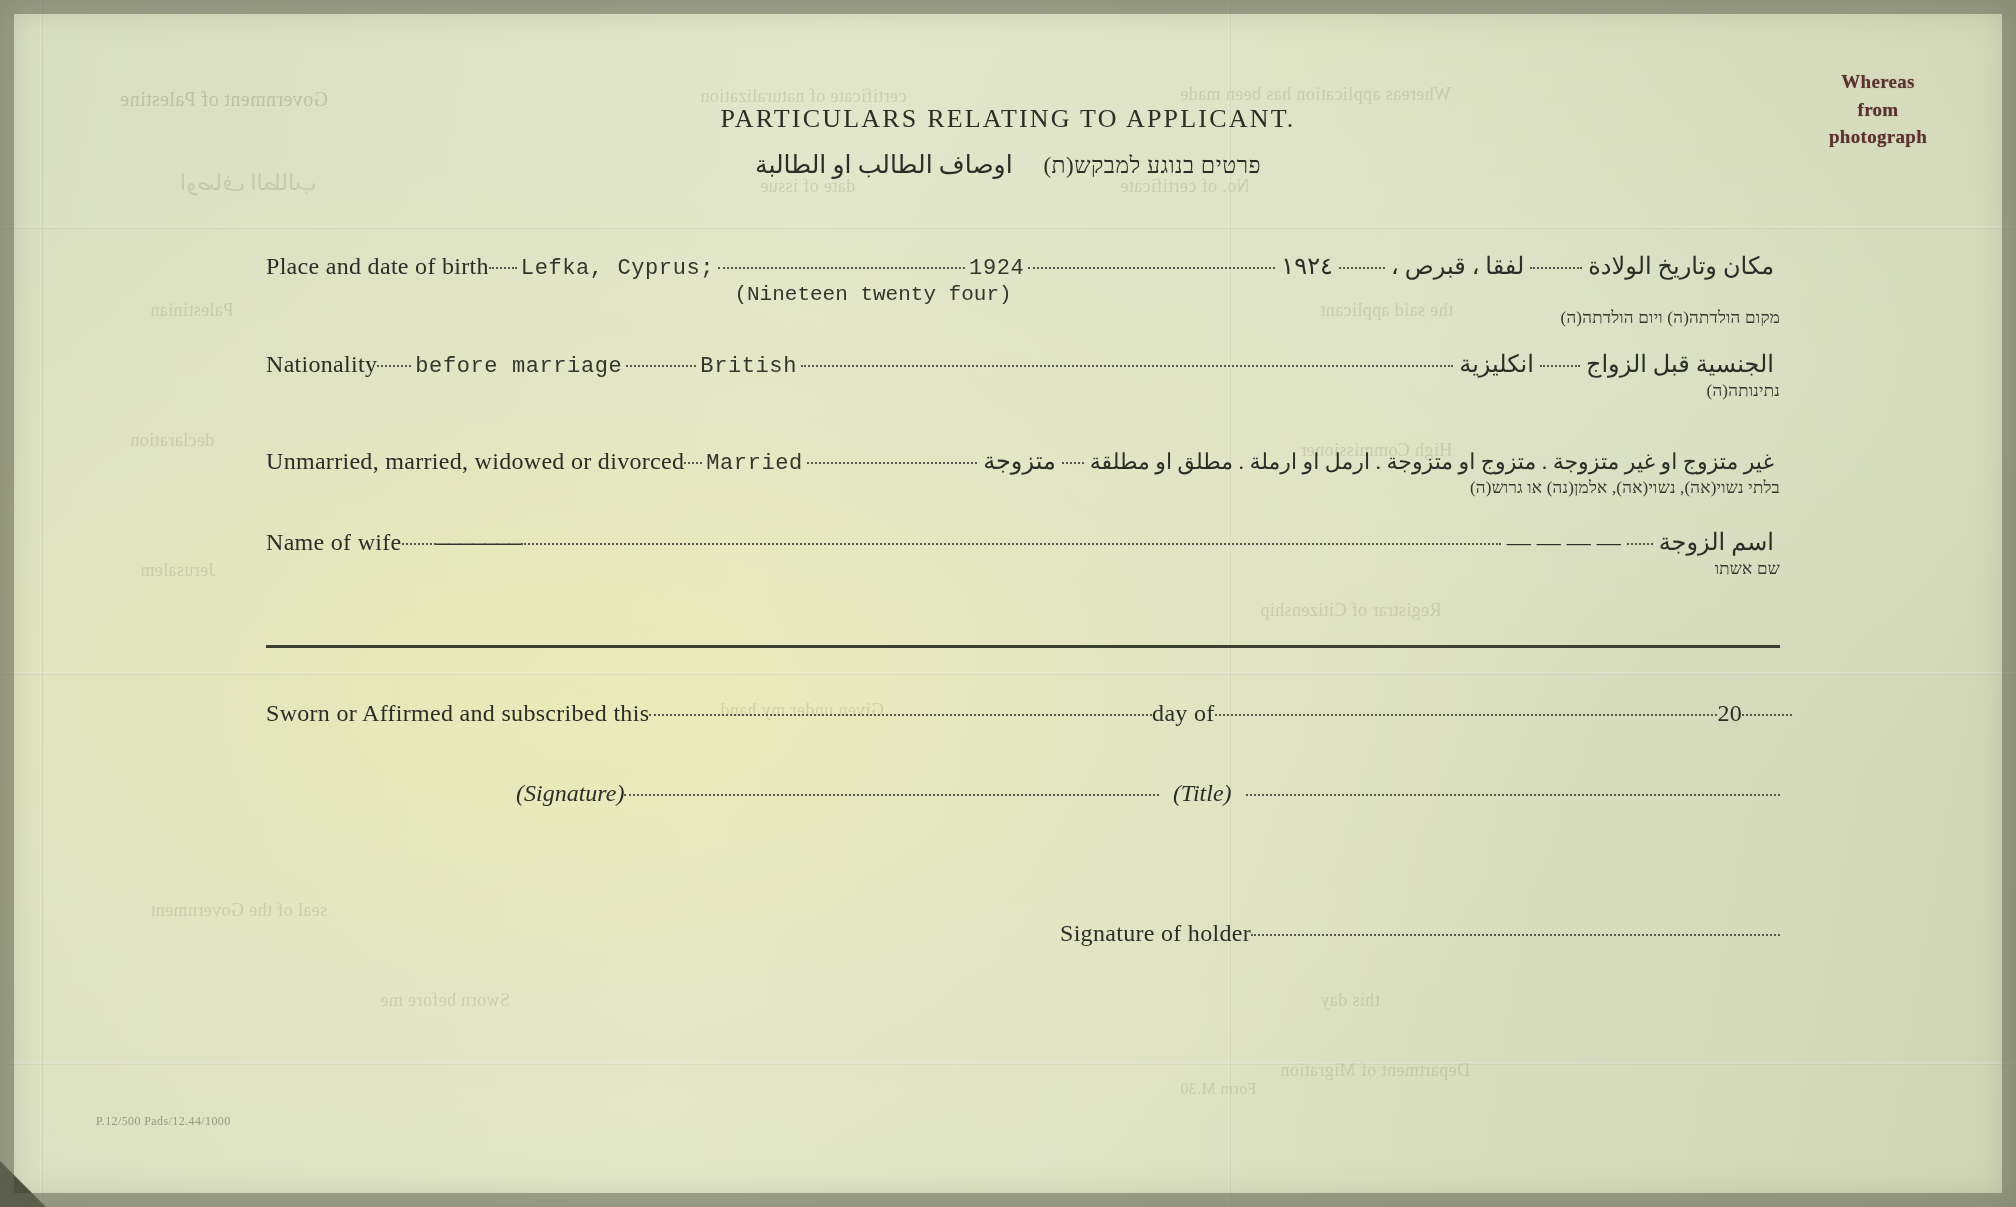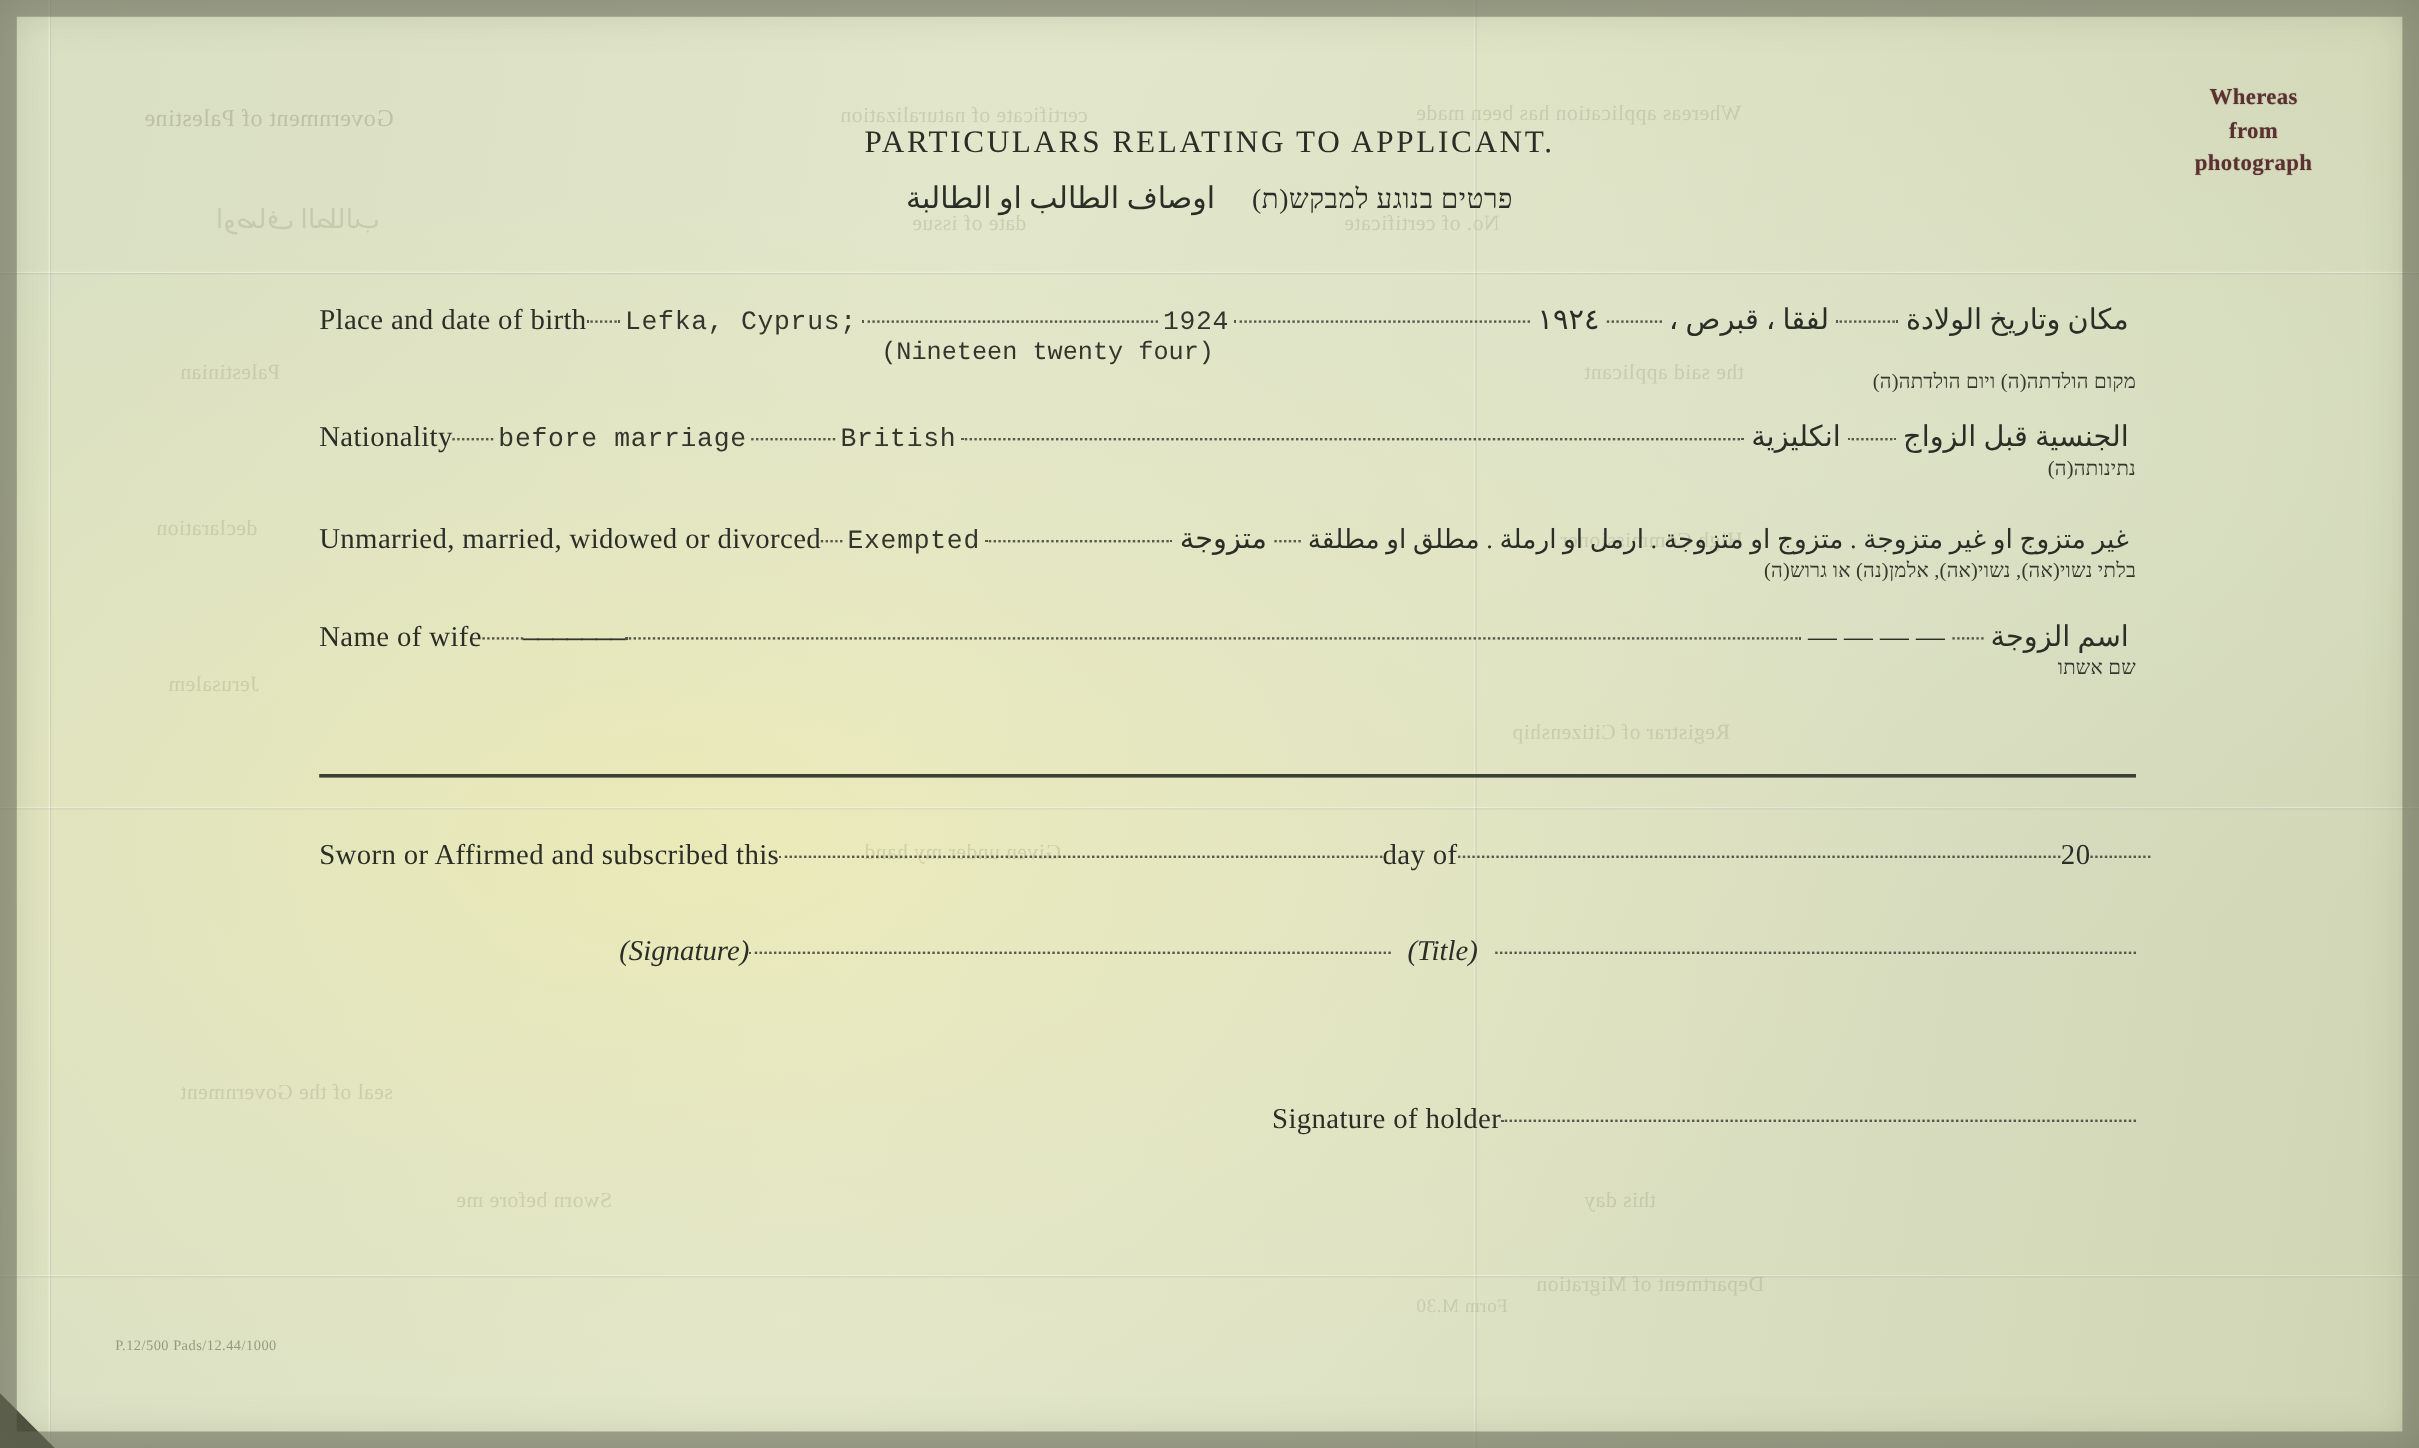--- a/index.html
+++ b/index.html
@@ -287,41 +287,41 @@
           <span class="ar">١٩٢٤</span>
           <span class="dots short" style="width:46px;"></span>
           <span class="ar">لفقا ، قبرص ،</span>
           <span class="dots short" style="width:52px;"></span>
           <span class="ar">مكان وتاريخ الولادة</span>
         </div>
         <div class="sub-en-center">(Nineteen twenty four)</div>
         <div class="sub-he">מקום הולדתה(ה) ויום הולדתה(ה)</div>
       </div>
 
-      <div class="row" style="margin-bottom:34px;">
+      <div class="row" style="margin-bottom:46px;">
         <div class="line">
           <span class="label-en">Nationality</span>
           <span class="dots short" style="width:34px;"></span>
           <span class="filled">before marriage</span>
           <span class="dots short" style="width:70px;"></span>
           <span class="filled">British</span>
           <span class="dots"></span>
           <span class="ar">انكليزية</span>
           <span class="dots short" style="width:40px;"></span>
           <span class="ar">الجنسية قبل الزواج</span>
         </div>
         <div class="sub-he">נתינותה(ה)</div>
       </div>
 
 
       <div class="row" style="margin-bottom:30px;">
         <div class="line">
           <span class="label-en">Unmarried, married, widowed or divorced</span>
           <span class="dots short" style="width:18px;"></span>
-          <span class="filled">Exempted</span>
+          <span class="filled">Married</span>
           <span class="dots"></span>
           <span class="ar">متزوجة</span>
           <span class="dots short" style="width:22px;"></span>
           <span class="ar" style="font-size:22px;">غير متزوج او غير متزوجة . متزوج او متزوجة . ارمل او ارملة . مطلق او مطلقة</span>
         </div>
         <div class="sub-he">בלתי נשוי(אה), נשוי(אה), אלמן(נה) או גרוש(ה)</div>
       </div>
 
       <div class="row">
         <div class="line">

